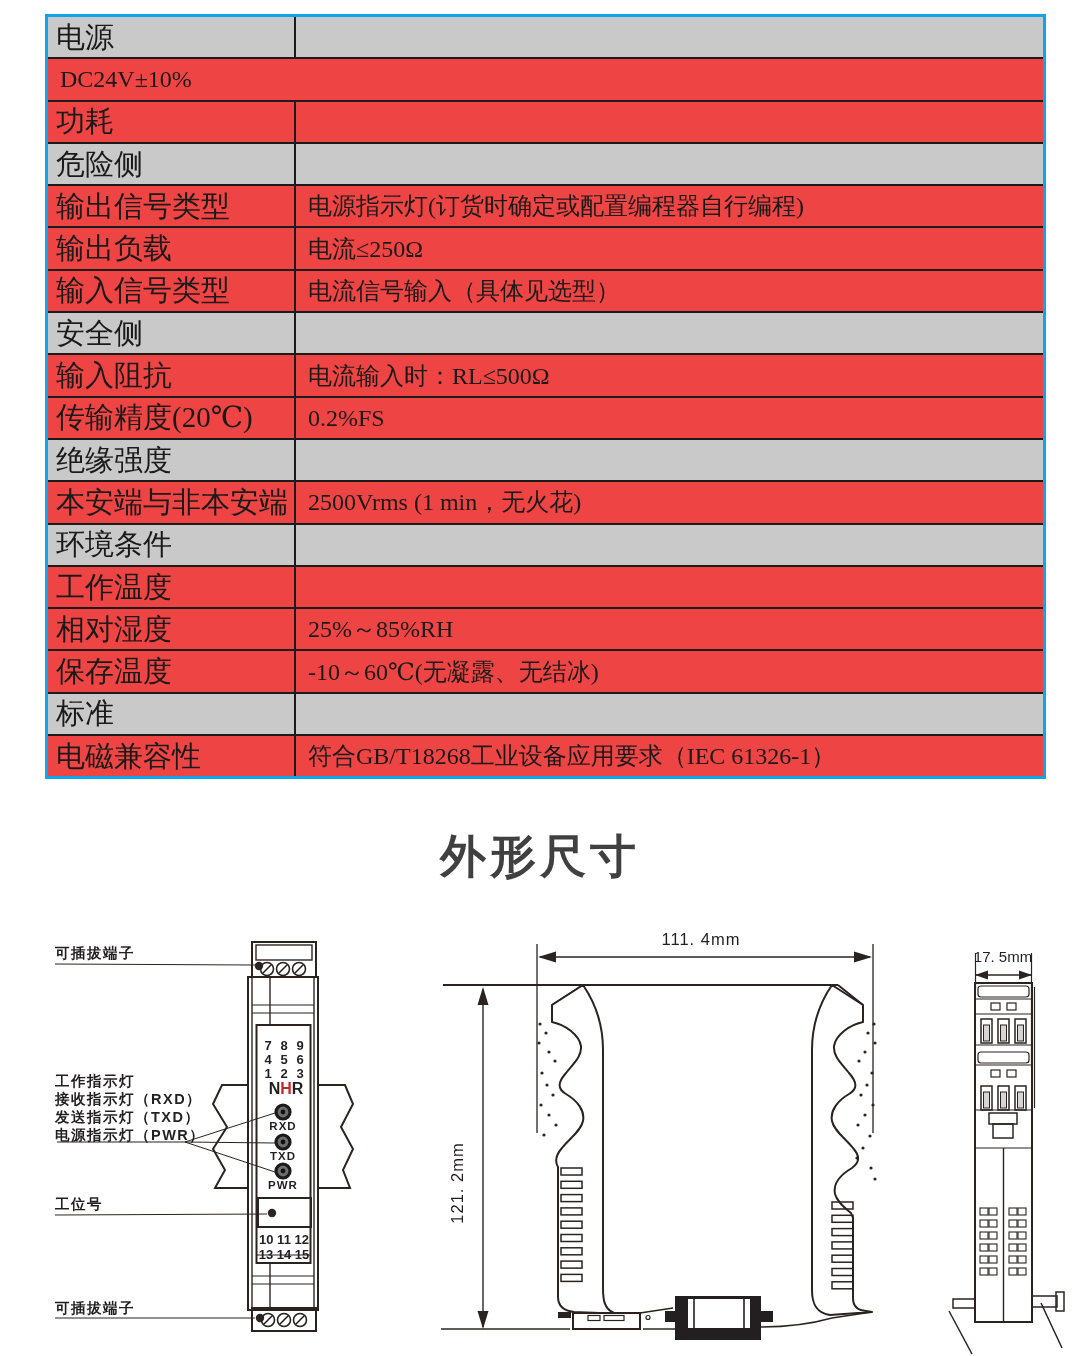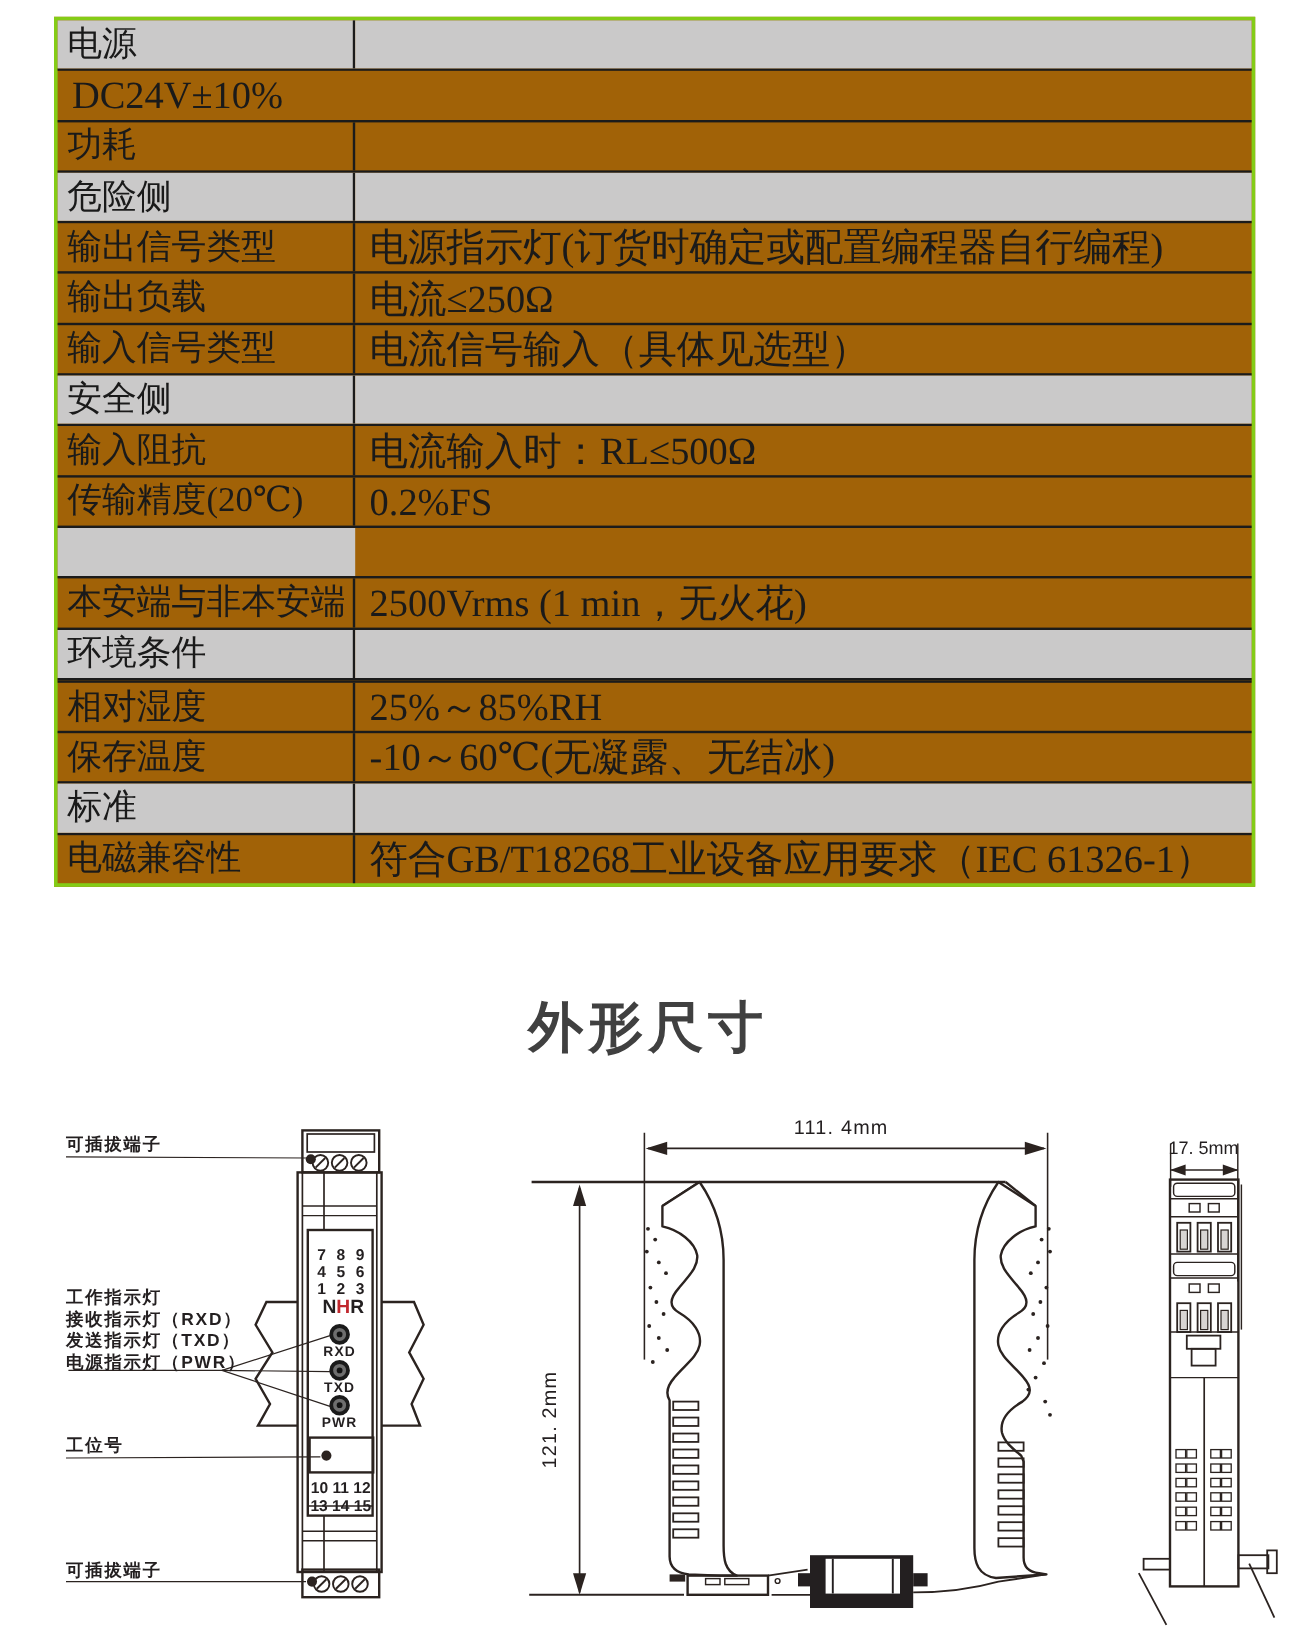--- a/index.html
+++ b/index.html
@@ -1,28 +1,28 @@
 <!DOCTYPE html>
 <html><head>
 <meta charset="utf-8">
 <style>
   html,body{margin:0;padding:0;background:#ffffff;}
   body{width:1080px;height:1356px;position:relative;font-family:"Liberation Sans",sans-serif;color:#1a1a1a;overflow:hidden;}
 
   
   .spec-table{
     position:absolute;left:45px;top:14px;width:995px;
-    border:3px solid #84cc16;background:#a16207;
+    border:3px solid #0ea5e9;background:#ef4444;
     font-family:"Liberation Serif","DejaVu Serif",serif;
   }
   .tr{display:grid;grid-template-columns:248px 1fr;border-top:2px solid #1b1b1b;}
   .tr:first-child{border-top:none;}
   .td{height:40.3px;display:flex;align-items:center;line-height:1;overflow:hidden;white-space:nowrap;}
   .td.l{border-right:2px solid #1b1b1b;padding:0 4px 0 8px;font-size:29px;}
-  .td.v{padding:0 6px 0 12px;font-size:32px;}
+  .td.v{padding:0 6px 0 12px;font-size:24px;}
   .tr.sec .td{background:#cac9c9;}
 
   
   .outline-title{
     position:absolute;top:826px;left:0;width:1080px;text-align:center;
     font-size:46px;font-weight:700;letter-spacing:4px;color:#404040;
   }
 
   
   .drawings{position:absolute;left:0;top:900px;width:1080px;height:456px;}
@@ -68,31 +68,33 @@
     </div>
   <div class="tr">
       <div class="td l">输入阻抗</div>
       <div class="td v">电流输入时：RL≤500Ω</div>
     </div>
   <div class="tr">
       <div class="td l">传输精度(20℃)</div>
       <div class="td v">0.2%FS</div>
     </div>
   <div class="tr sec">
+      <div class="td l">绝缘强度</div>
       <div class="td v"></div>
     </div>
   <div class="tr">
       <div class="td l">本安端与非本安端</div>
       <div class="td v">2500Vrms (1 min，无火花)</div>
     </div>
   <div class="tr sec">
       <div class="td l">环境条件</div>
       <div class="td v"></div>
     </div>
   <div class="tr">
+      <div class="td l">工作温度</div>
     </div>
   <div class="tr">
       <div class="td l">相对湿度</div>
       <div class="td v">25%～85%RH</div>
     </div>
   <div class="tr">
       <div class="td l">保存温度</div>
       <div class="td v">-10～60℃(无凝露、无结冰)</div>
     </div>
   <div class="tr sec">

